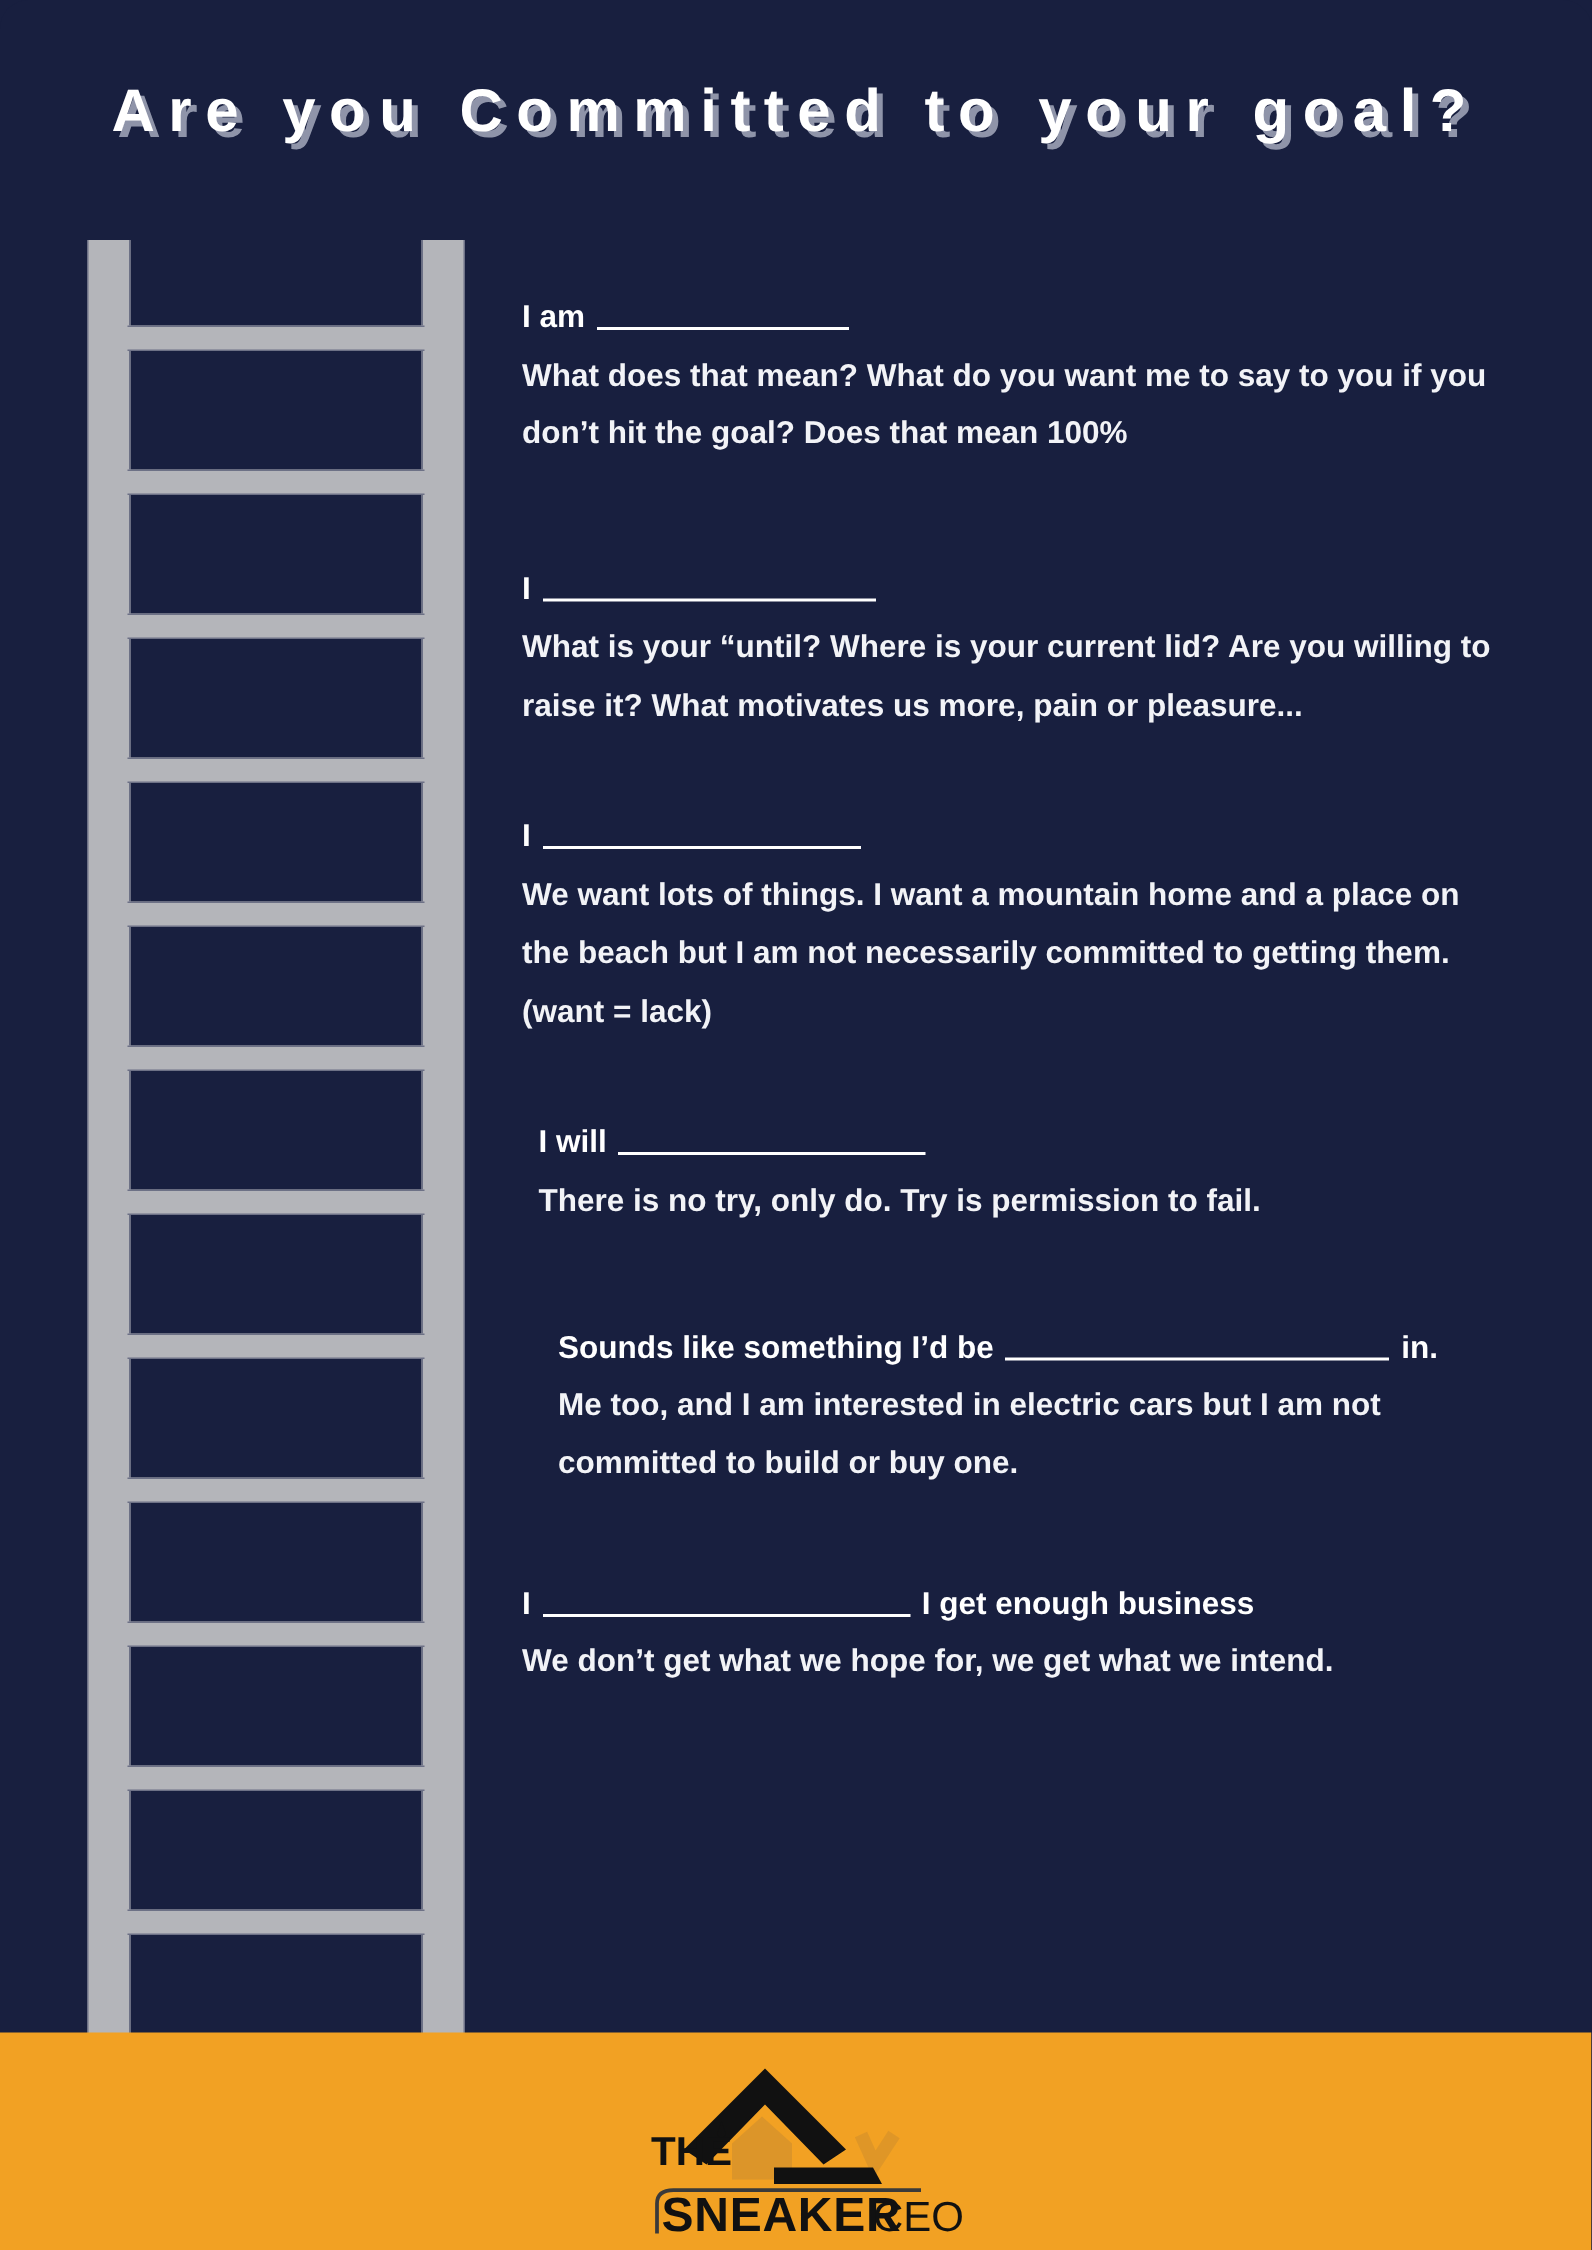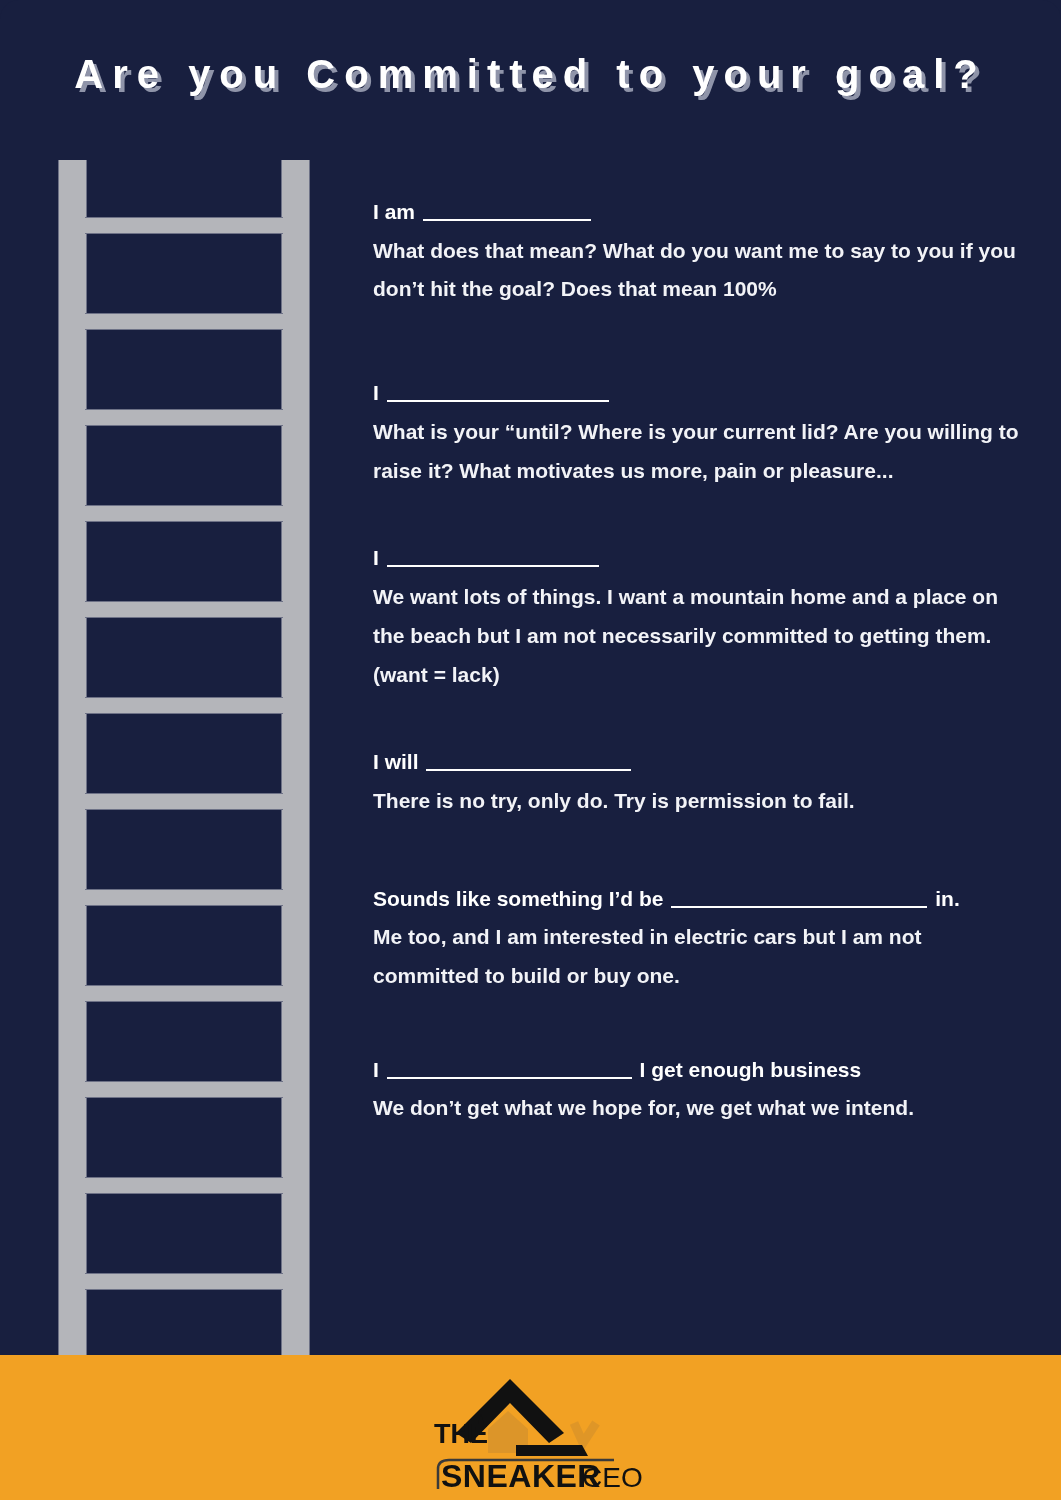--- a/index.html
+++ b/index.html
@@ -60,21 +60,21 @@
     width:198px;
     height:17px;
     background:#b4b5ba;
     border-top:1px solid #6d7186;
     border-bottom:1px solid #6d7186;
   }
 
   
   .content {
     position:absolute;
-    left:373px;
+    left:348px;
     top:196px;
     width:660px;
   }
 
   .block { margin-bottom:48px; }
 
   .block-head {
     font-size:21px;
     font-weight:bold;
     color:#ffffff;
@@ -99,22 +99,22 @@
     font-size:21px;
     font-weight:bold;
     color:#f2f3f7;
     line-height:1.85;
   }
 
   
   .g1 { margin-bottom:68px; }
   .g2 { margin-bottom:52px; }
   .g3 { margin-bottom:52px; }
-  .g4 { margin-bottom:62px; }
-  .g5 { margin-bottom:58px; }
+  .g4 { margin-bottom:62px;margin-left:11px; }
+  .g5 { margin-bottom:58px;margin-left:24px; }
   .g6 { margin-bottom:0; }
 
   
   .footer {
     position:absolute;
     left:0; bottom:0;
     width:1061px;
     height:145px;
     background:#f2a123;
   }

